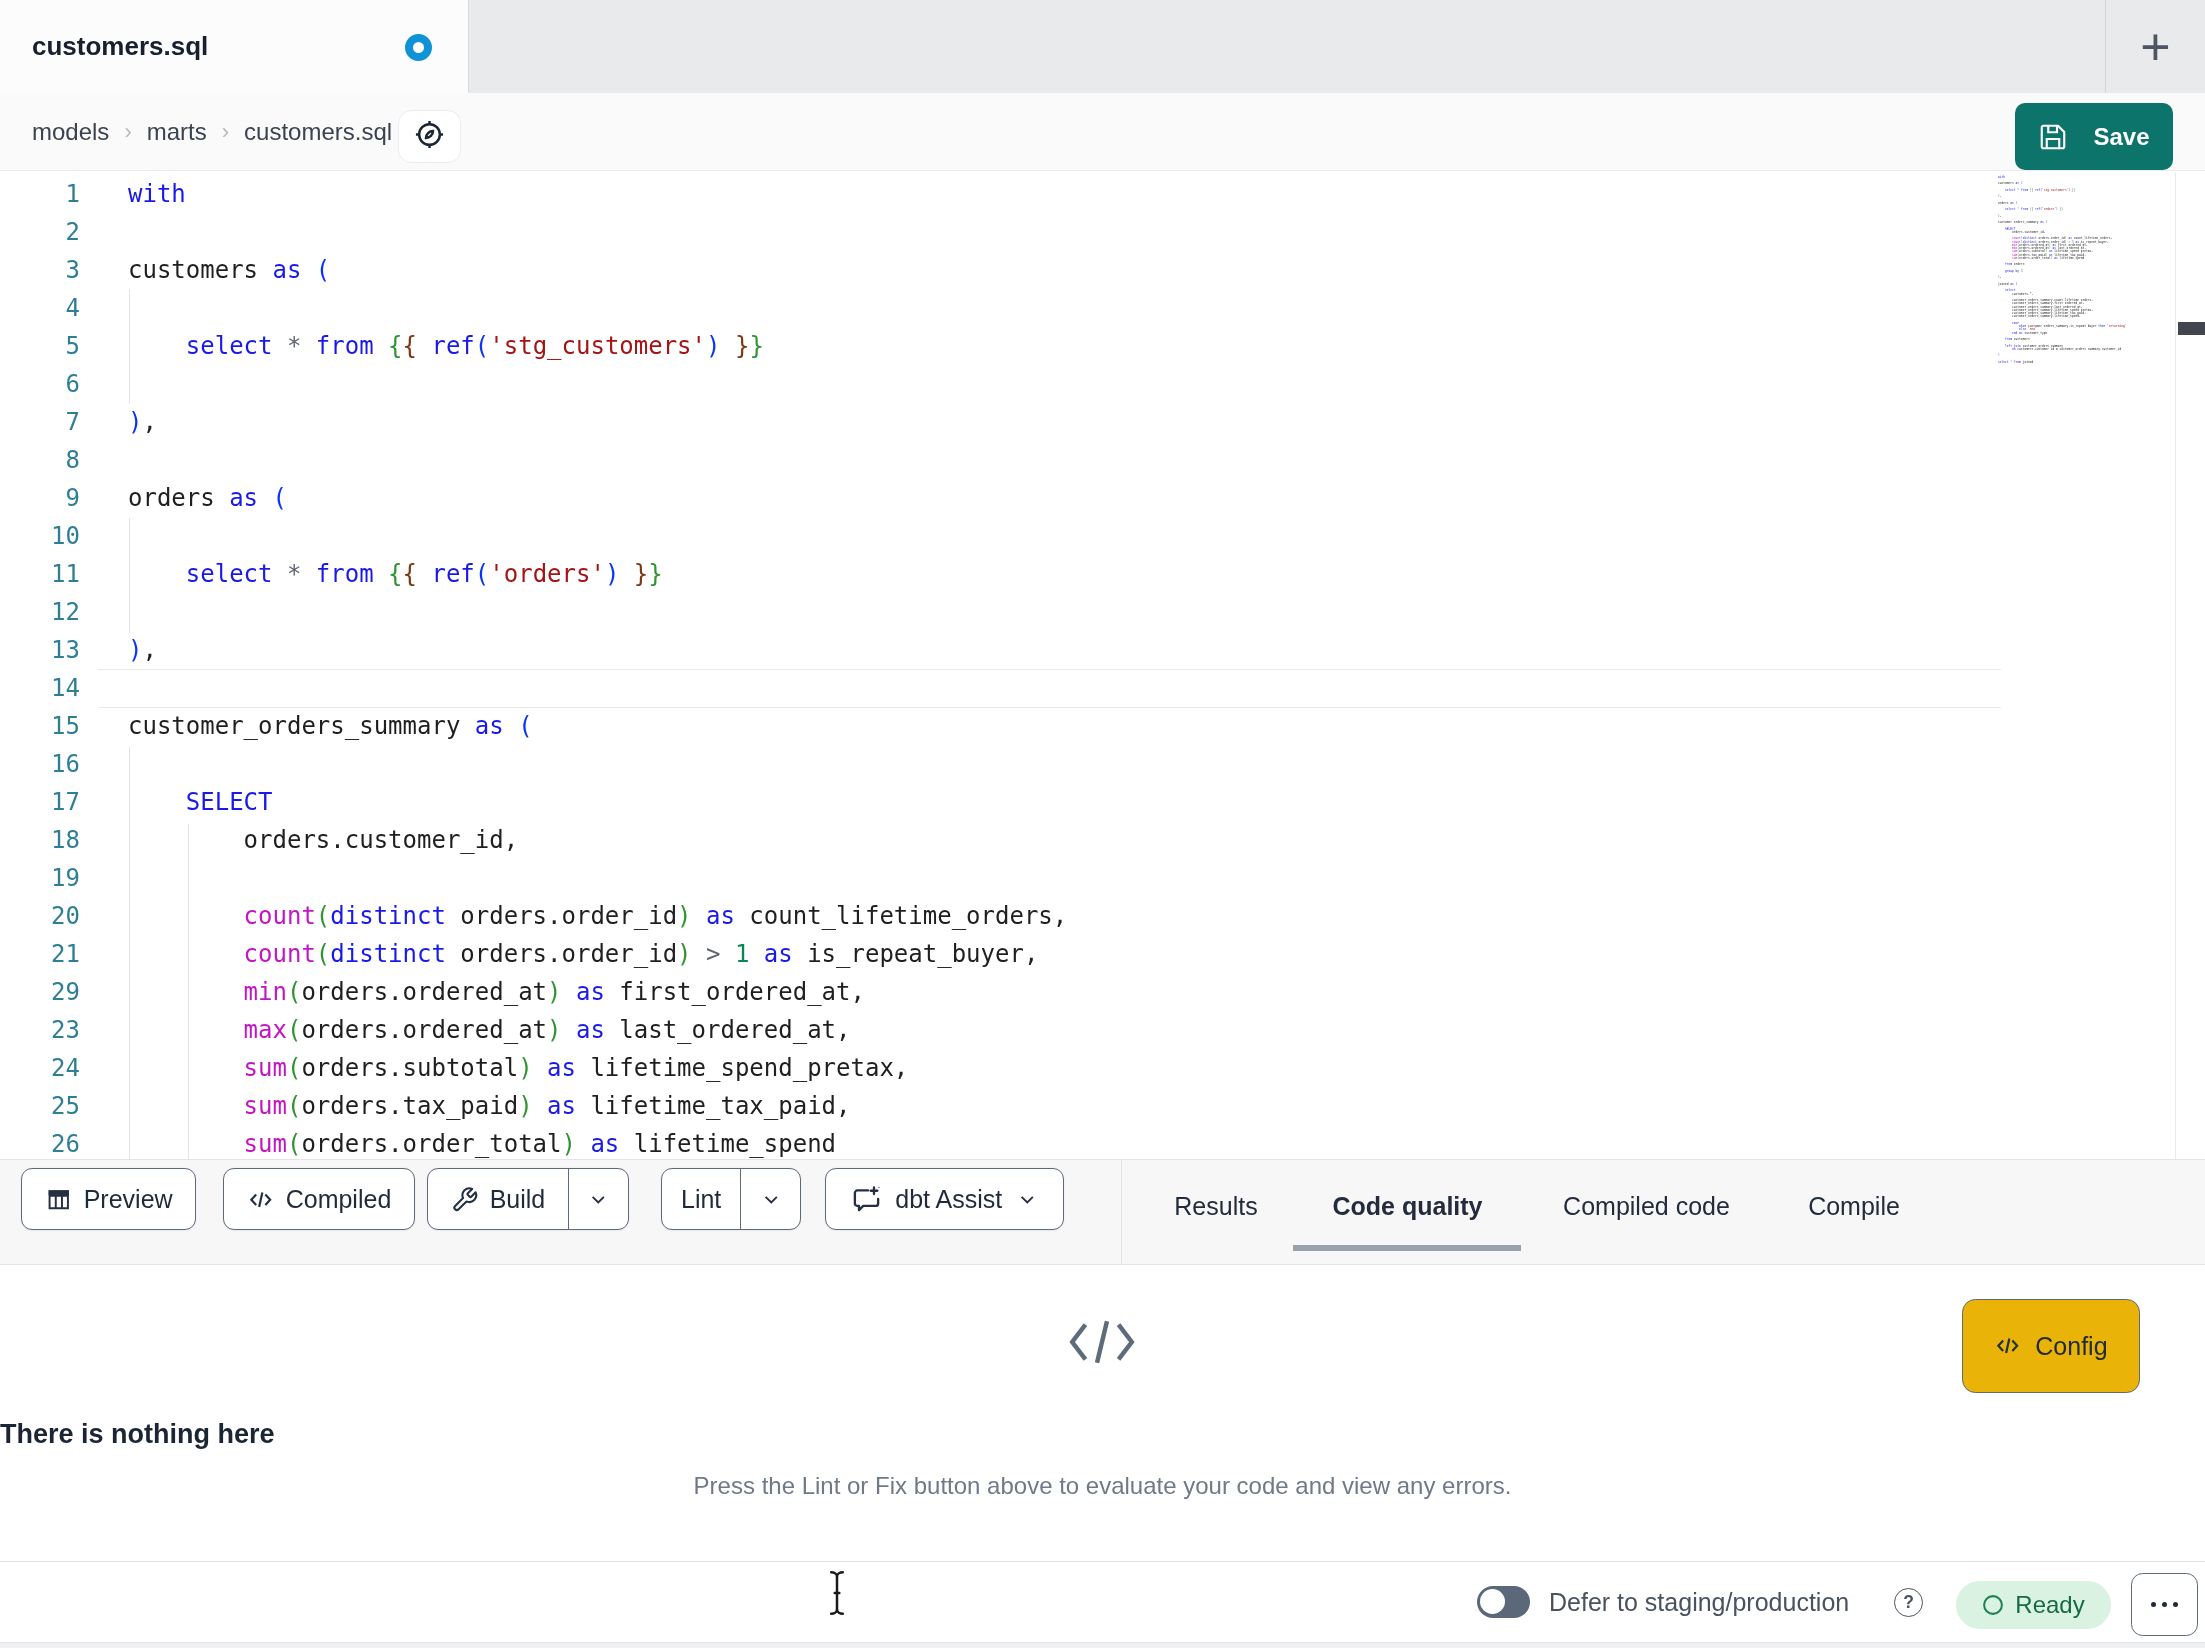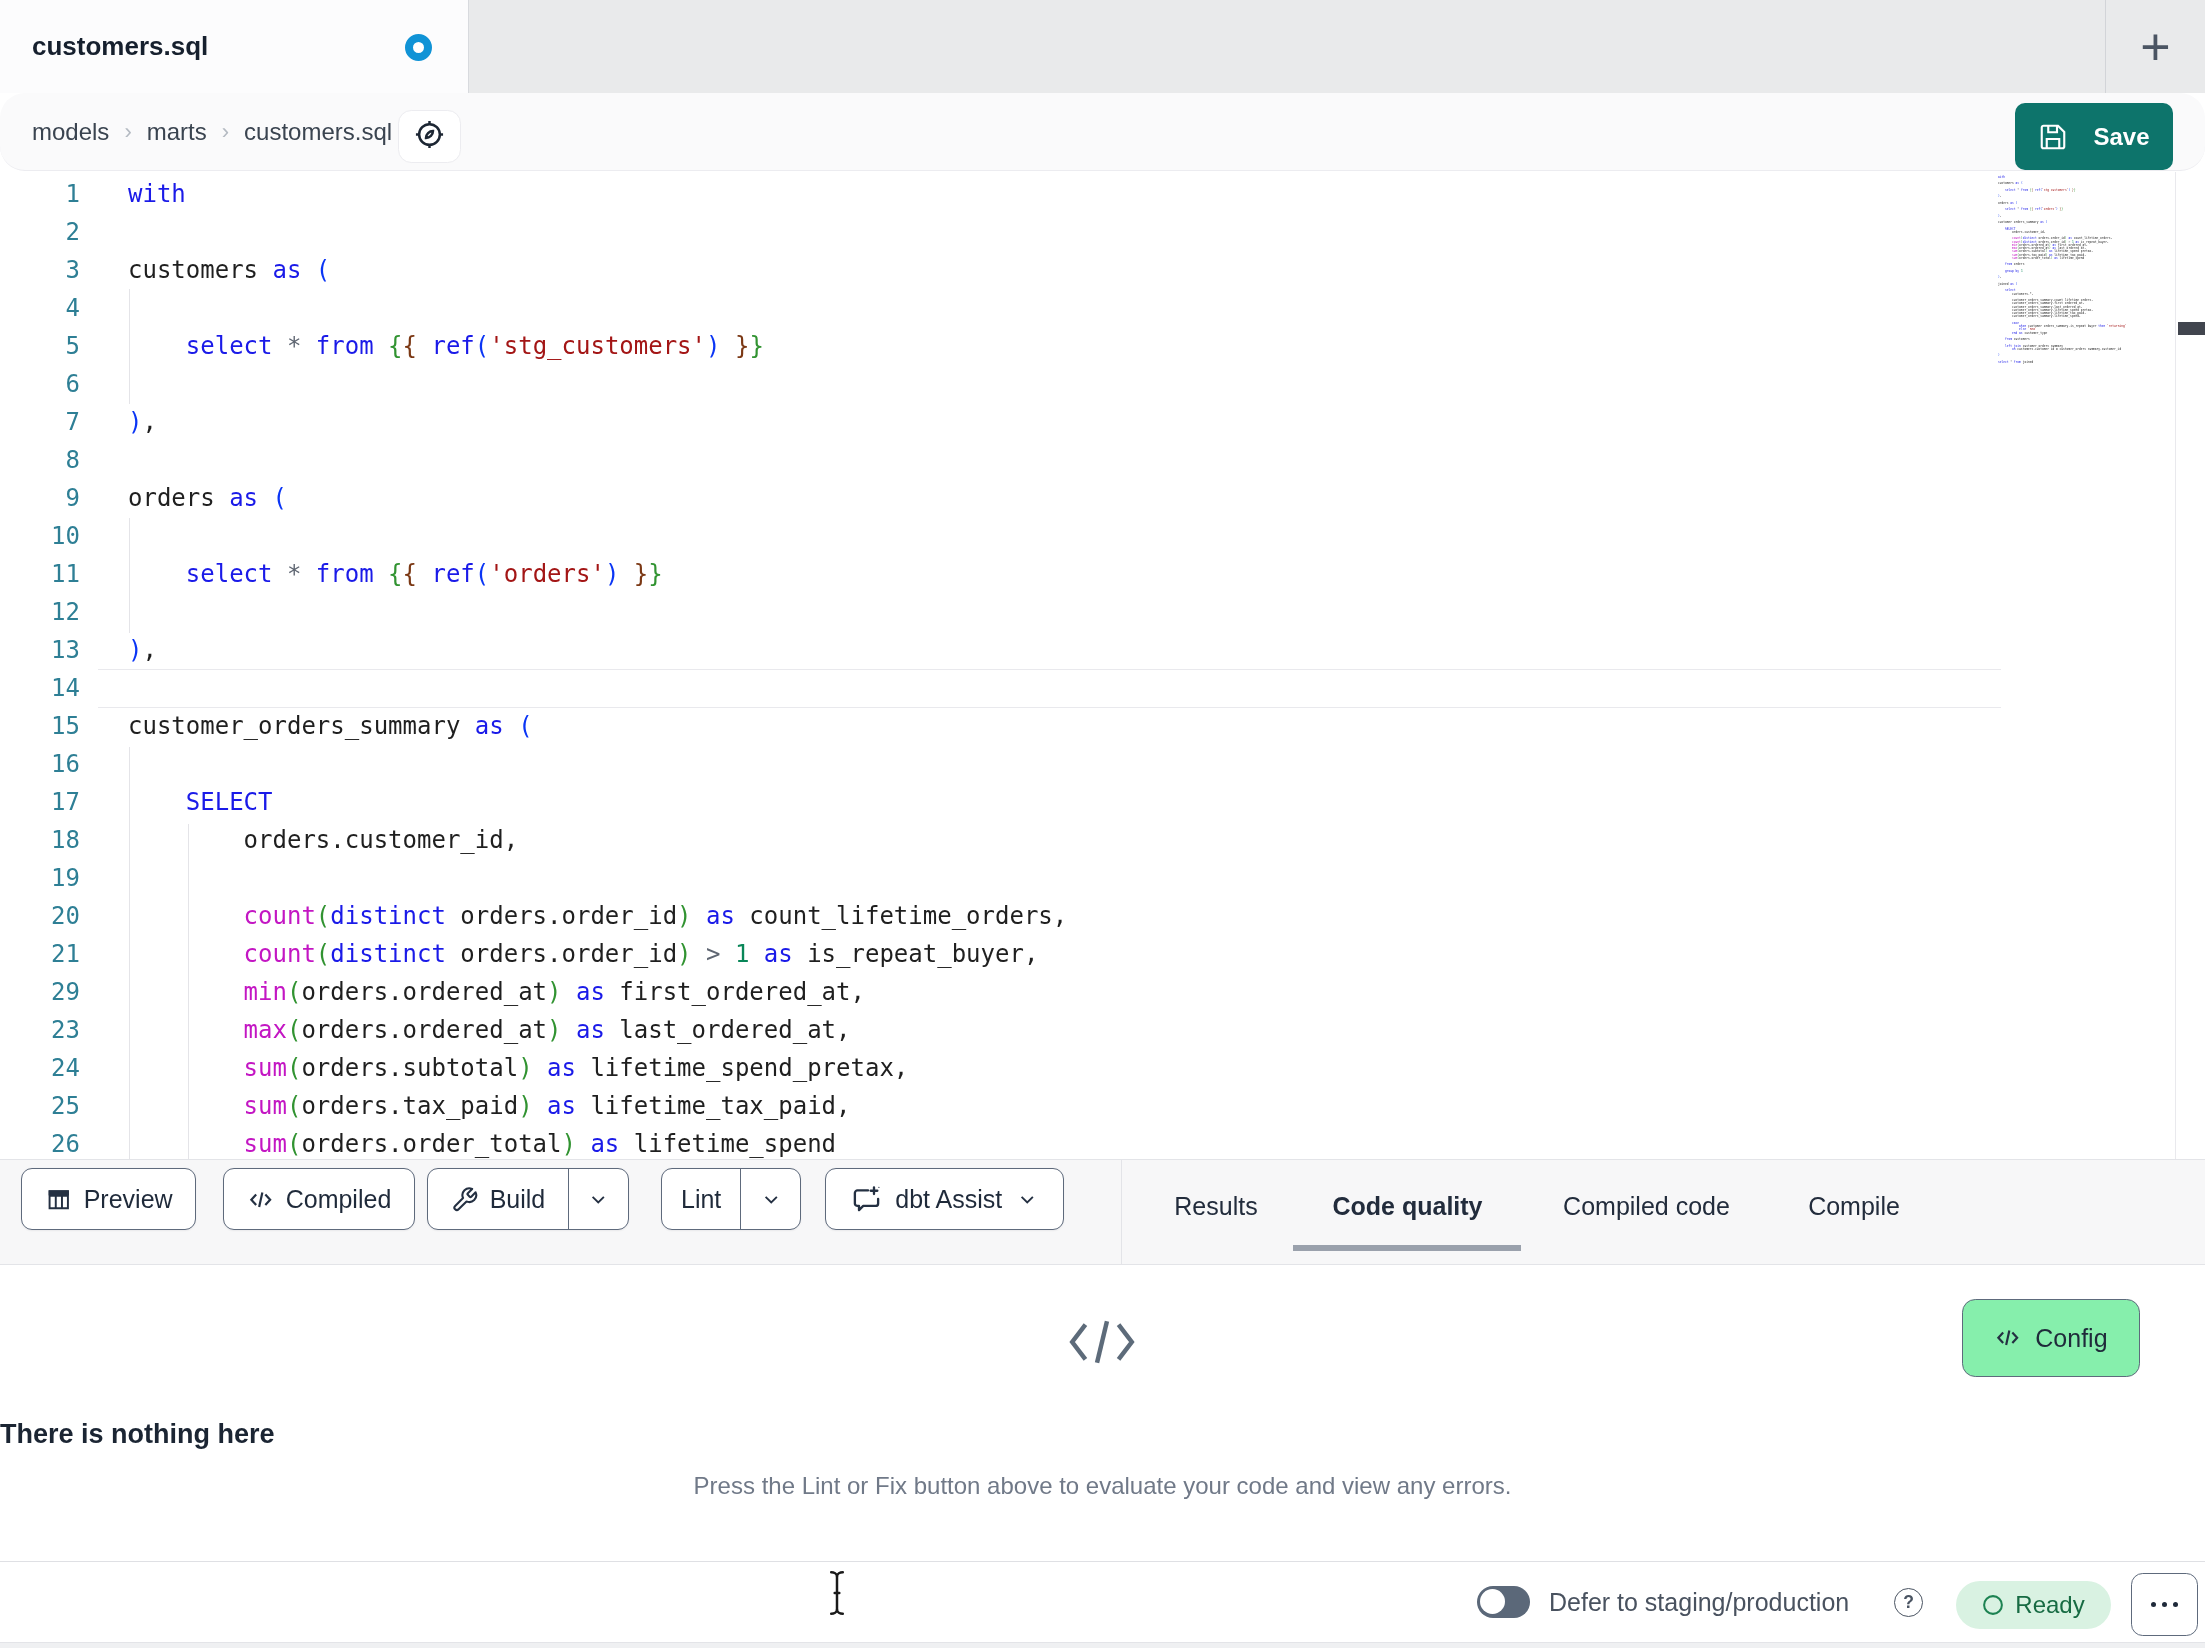--- a/index.html
+++ b/index.html
@@ -15,21 +15,21 @@
   .active-tab .tab-title { margin-left:32px; font-size:26px; font-weight:700; color:#16202e; }
   .unsaved-dot { position:absolute; left:405px; top:34px; width:27px; height:27px;
                  border-radius:50%; border:8.3px solid #1093d6; background:#ffffff; }
   .tabbar-divider { position:absolute; left:2105px; top:0; width:0.8px; height:93px; background:#d2d4d8; }
   .new-tab { position:absolute; left:2119px; top:11.7px; width:73px; height:70px;
              display:flex; align-items:center; justify-content:center;
              font-size:52px; font-weight:200; color:#4b5563; cursor:pointer; }
 
   
   #crumbrow { position:absolute; left:0; top:93px; width:2205px; height:78px;
-              background:#fafafb; border-bottom:0.8px solid #ececf0;border-radius:25px; }
+              background:#fafafb; border-bottom:0.8px solid #ececf0; }
   .crumbs { position:absolute; left:32px; top:0; height:78px; display:flex; align-items:center; gap:15px;
             font-size:24px; color:#3a4450; }
   .crumb-sep { color:#b4bac2; font-size:22px; }
   .compass-btn { position:absolute; left:398px; top:16.7px; width:63px; height:53px;
                  background:#ffffff; border:1.3px solid #ececf0; border-radius:13.3px;
                  display:flex; align-items:center; justify-content:center; cursor:pointer; }
   .save-btn { position:absolute; left:2015px; top:10px; width:158px; height:67px;
               background:#0d746b; border-radius:10px; border:none; cursor:pointer;
               display:flex; align-items:center; justify-content:center; gap:25px;
               color:#ffffff; font-size:24px; font-weight:600; font-family:inherit; }
@@ -71,22 +71,22 @@
   .tab-underline { position:absolute; left:1293px; top:85px; width:228px; height:5.8px; background:#9aa1ac; }
 
   
   #results { position:absolute; left:0; top:1265px; width:2205px; height:297px; background:#ffffff;
              border-bottom:0.8px solid #dfe0e4; }
   .empty-icon { position:absolute; left:1067px; top:53px; }
   .empty-title { position:absolute; left:0; top:154px; width:2205px; 
                  font-size:27px; font-weight:700; color:#1b2533; }
   .empty-desc { position:absolute; left:0; top:207px; width:2205px; text-align:center;
                 font-size:24px; color:#707988; }
-  .config-btn { position:absolute; left:1962px; top:34px; width:178px; height:78px;
-                background:#86efac; border:1.3px solid #5e6a7c; border-radius:13.3px;
+  .config-btn { position:absolute; left:1962px; top:34px; width:178px; height:94px;
+                background:#eab308; border:1.3px solid #5e6a7c; border-radius:13.3px;
                 display:flex; align-items:center; justify-content:center; gap:13.3px;
                 font-size:25px; font-weight:500; color:#1f2a3a; cursor:pointer; font-family:inherit; }
 
   
   #statusbar { position:absolute; left:0; top:1562px; width:2205px; height:80px; background:#ffffff; }
   .toggle { position:absolute; left:1477px; top:24px; width:53px; height:32px; background:#5b6879;
             border-radius:16px; cursor:pointer; }
   .toggle .knob { position:absolute; left:3.3px; top:3.3px; width:25px; height:25px; border-radius:50%; background:#ffffff; }
   .defer-label { position:absolute; left:1549px; top:0; height:80px; display:flex; align-items:center;
                  font-size:25px; color:#49525f; }

